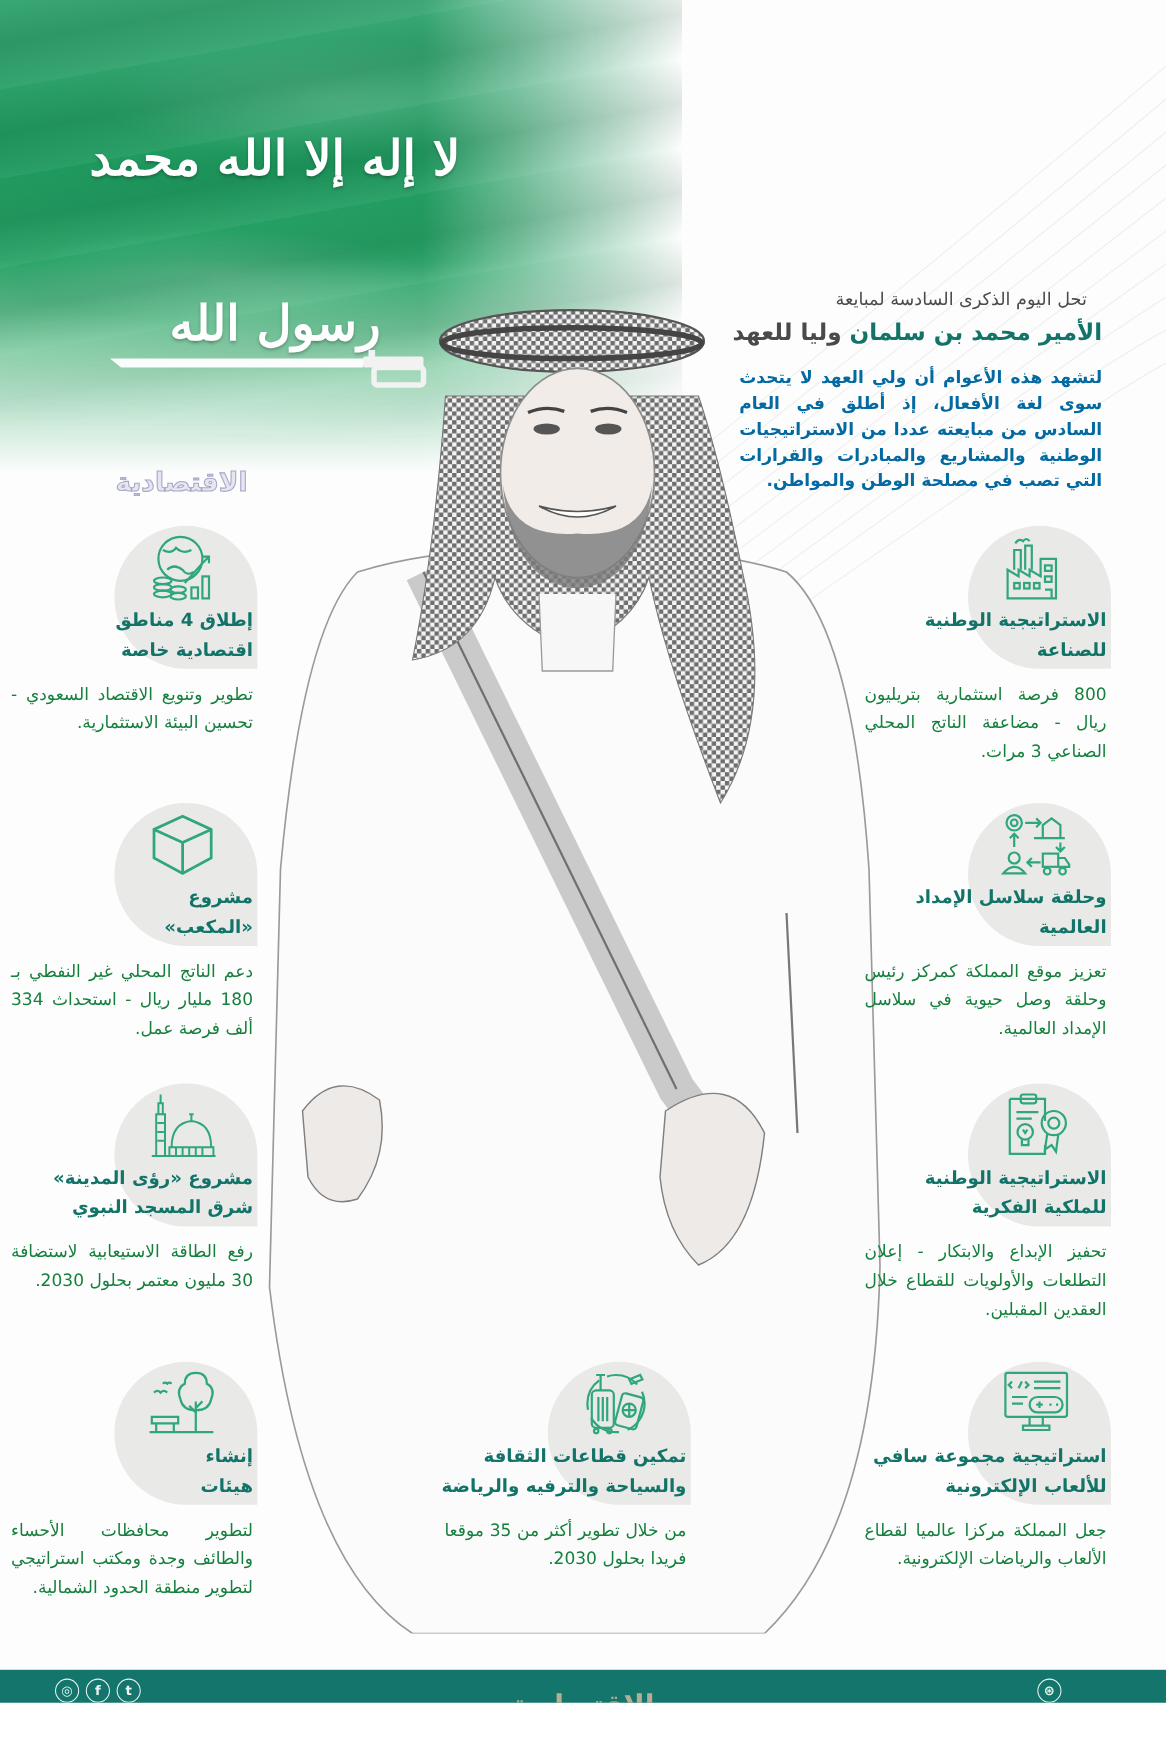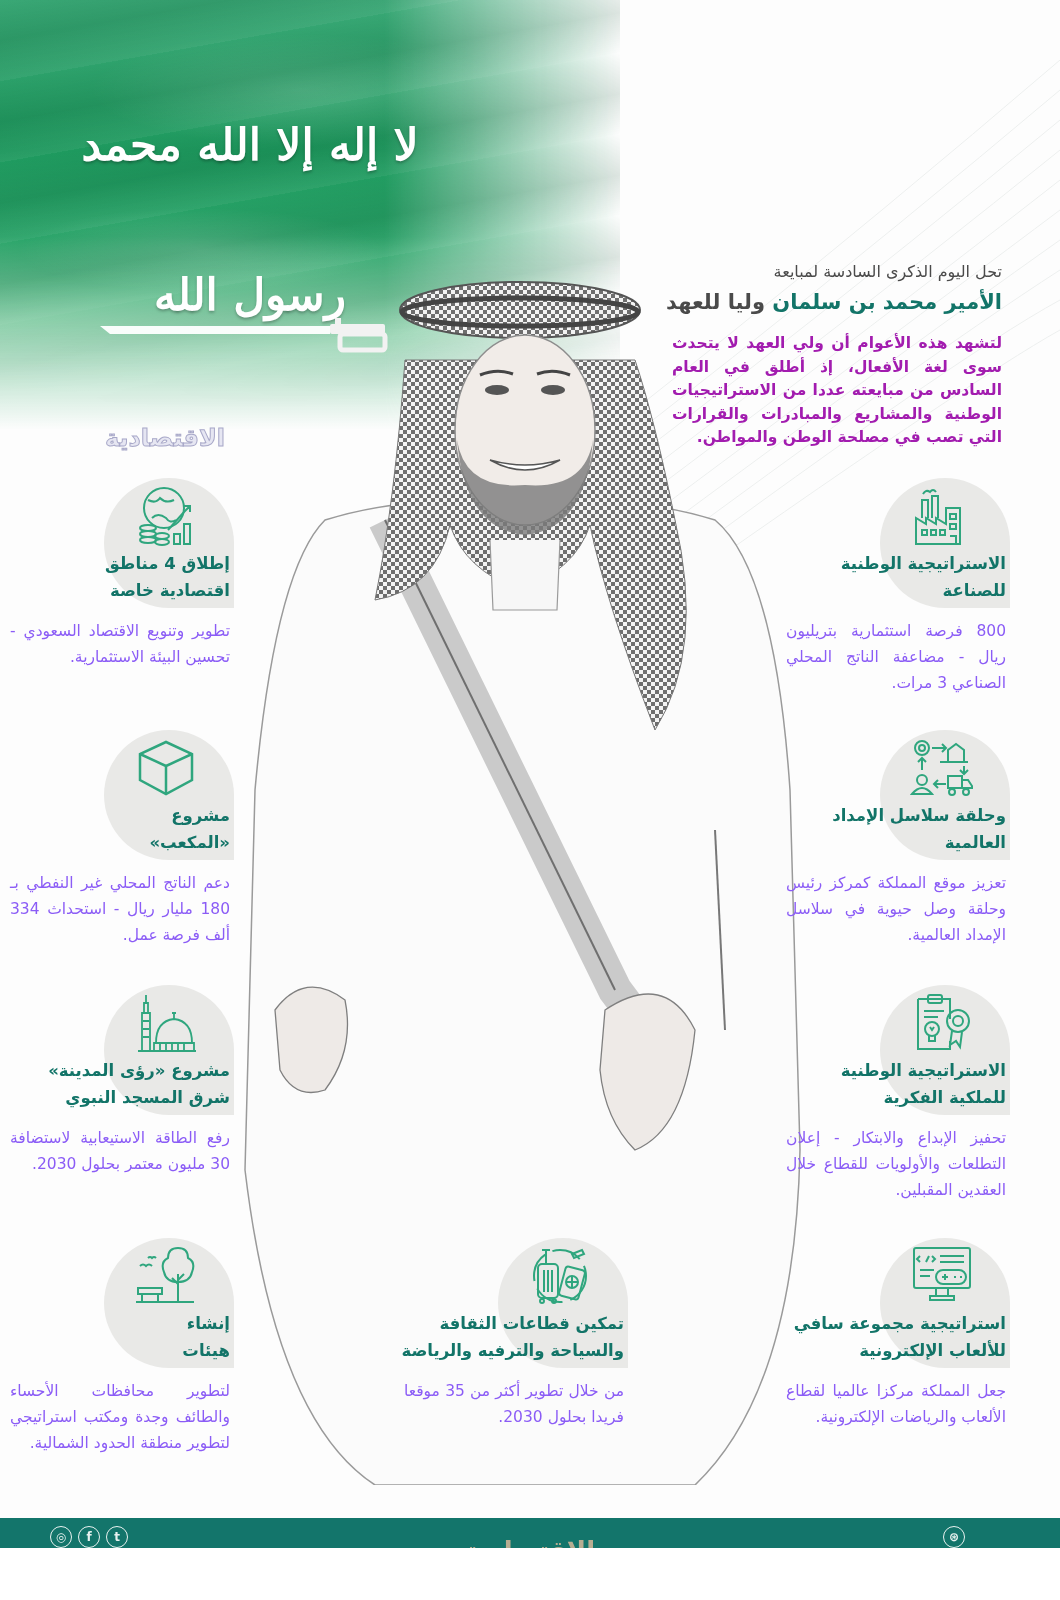--- a/index.html
+++ b/index.html
@@ -43,45 +43,45 @@
 
   
   .title-1 {
     position: absolute; right: 135px; top: 82px; direction: rtl;
     font-size: 60px; font-weight: bold; color: #127468; line-height: 1;
   }
   .title-2 {
     position: absolute; right: 135px; top: 165px; direction: rtl;
     font-size: 56px; font-weight: normal; color: #127468; line-height: 1; letter-spacing: 4px;
   }
-  .intro-1 { position: absolute; right: 58px; top: 262px; direction: rtl; font-size: 16px; color: #4a4a4a; text-align: right; }
+  .intro-1 { position: absolute; right: 72px; top: 262px; direction: rtl; font-size: 16px; color: #4a4a4a; text-align: right; }
   .intro-2 { position: absolute; right: 58px; top: 290px; direction: rtl; font-size: 21px; font-weight: bold; color: #4a4a4a; }
   .intro-2 .hl { color: #127468; }
   .intro-body {
     position: absolute; right: 58px; top: 332px; width: 330px; direction: rtl; text-align: justify;
-    font-size: 15.5px; line-height: 23.5px; color: #a21caf; font-weight: bold;
+    font-size: 15.5px; line-height: 23.5px; color: #0369a1; font-weight: bold;
   }
 
   
   .portrait { position: absolute; left: 235px; top: 270px; width: 580px; height: 1215px; }
 
   
   .card { position: absolute; width: 230px; direction: rtl; }
   .card .bubble {
     position: absolute; top: 0; right: 0; width: 130px; height: 130px;
     background: #e9e9e7; border-radius: 65px 65px 0 65px;
   }
   .card .icon { position: absolute; top: 6px; right: 36px; width: 64px; height: 64px; }
   .card .ctitle {
     position: absolute; top: 72px; right: 4px; width: 240px; text-align: right;
     font-size: 16.5px; font-weight: bold; color: #127468; line-height: 27px;
   }
   .card .cbody {
     position: absolute; top: 140px; right: 4px; width: 220px; text-align: justify;
-    font-size: 15.5px; line-height: 26px; color: #8b5cf6; text-align-last: right;
+    font-size: 15.5px; line-height: 26px; color: #15803d; text-align-last: right;
   }
   .card.center .cbody { width: 220px; }
 
   
   .footer { position: absolute; left: 0; top: 1518px; width: 1060px; height: 82px; background: #13756b; }
   .footer .social { position: absolute; left: 50px; top: 8px; display: flex; gap: 6px; }
   .circle-ic {
     width: 22px; height: 22px; border-radius: 50%; border: 1.5px solid #e8f2f0;
     color: #e8f2f0; font-size: 12px; display: flex; align-items: center; justify-content: center; font-weight: bold;
   }

